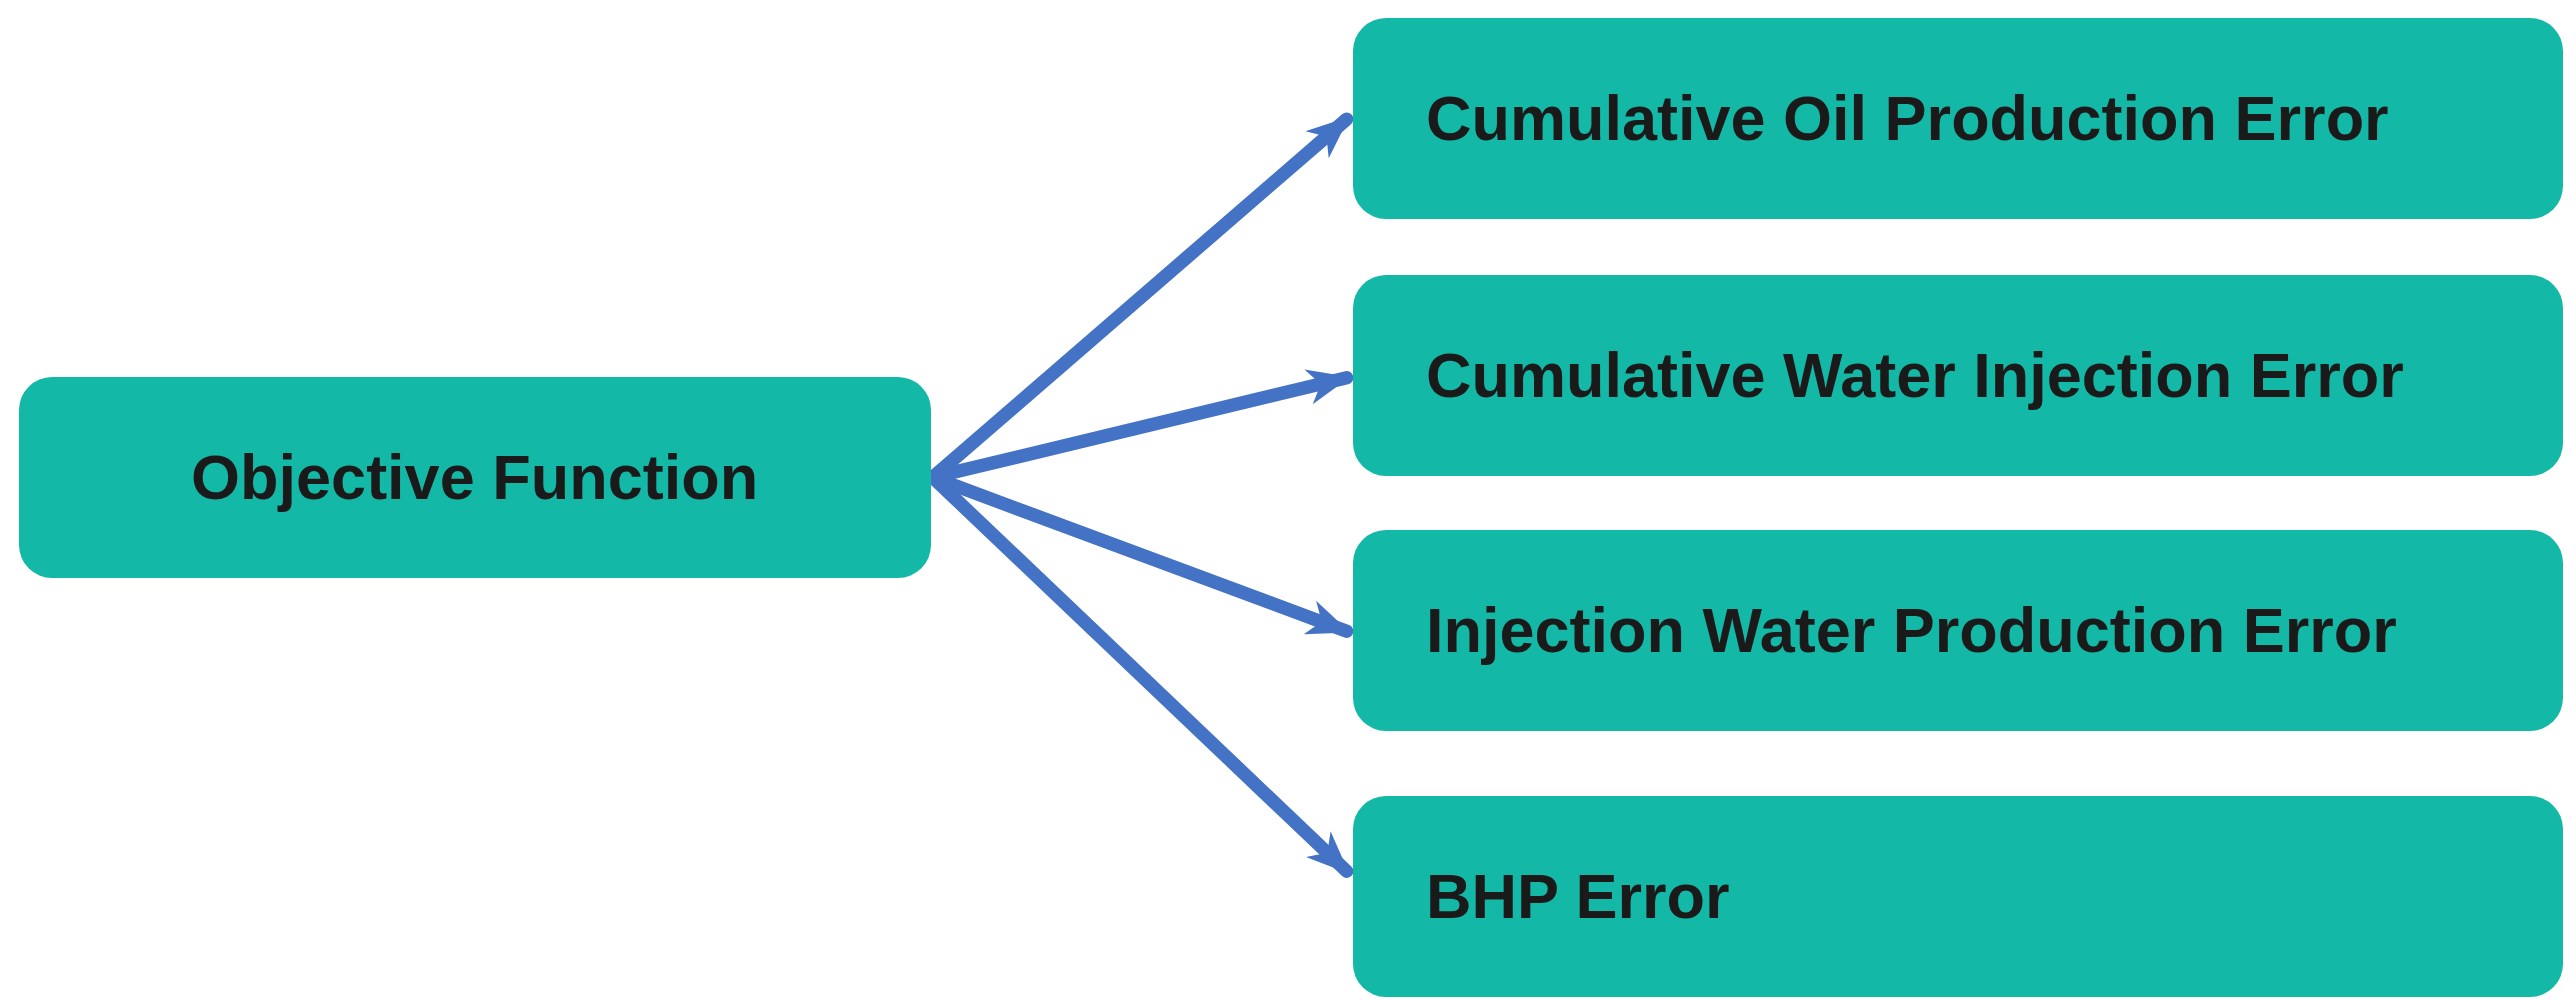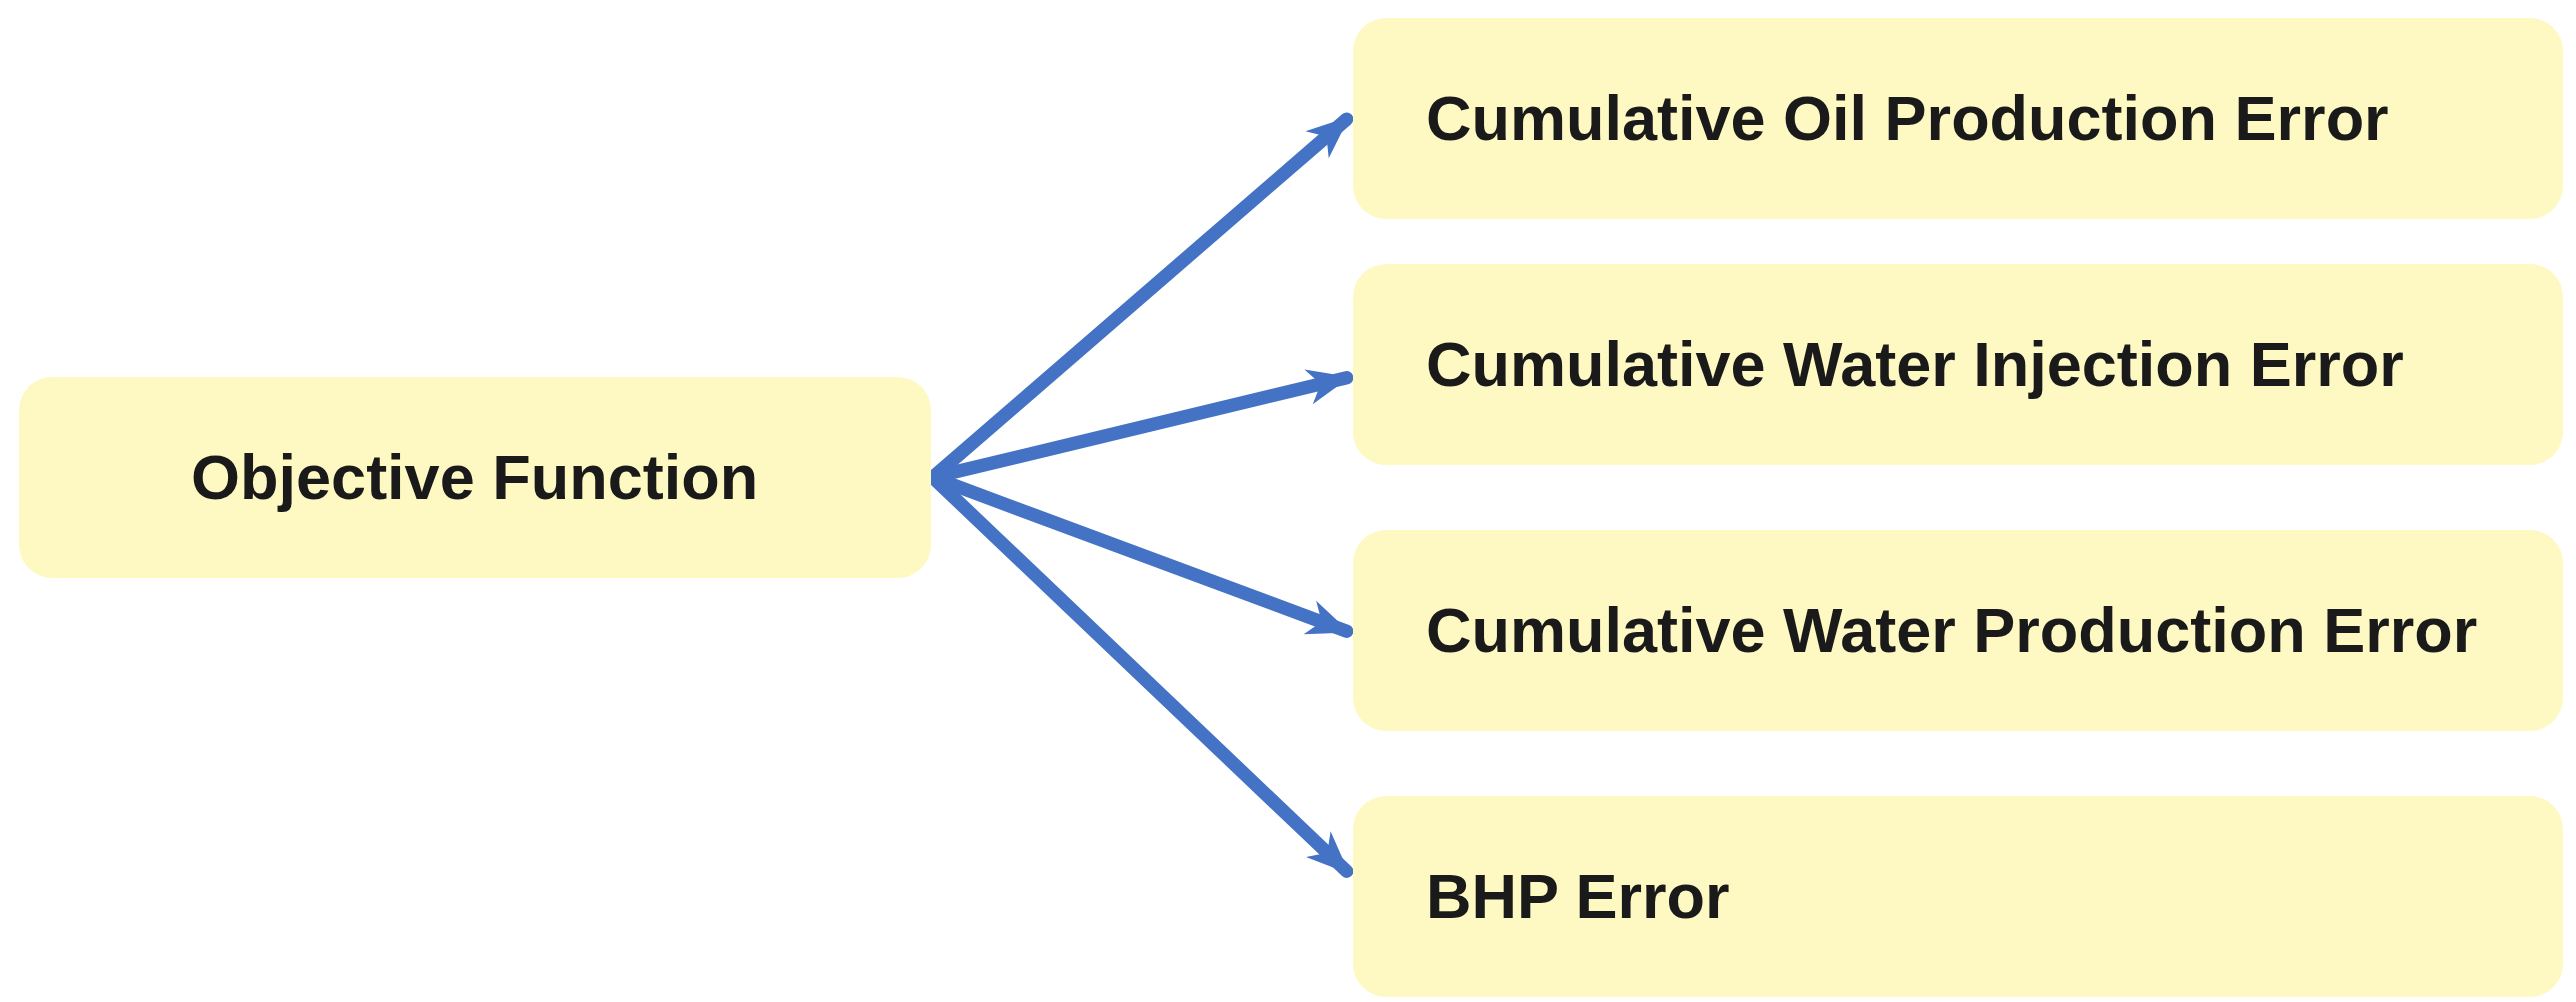--- a/index.html
+++ b/index.html
@@ -18,21 +18,21 @@
   .arrows {
     position: absolute;
     left: 0;
     top: 0;
     width: 2576px;
     height: 1003px;
     display: block;
   }
   .node {
     position: absolute;
-    background: #fef9c3;
+    background: #14b8a6;
     border-radius: 33px;
     display: flex;
     align-items: center;
     color: #1a1a1a;
     font-weight: 700;
     font-size: 63px;
     line-height: 1.1;
     box-sizing: border-box;
     white-space: nowrap;
   }
@@ -44,21 +44,21 @@
     justify-content: center;
   }
   .node.child {
     left: 1353px;
     width: 1210px;
     height: 201px;
     justify-content: flex-start;
     padding-left: 73px;
   }
   .node.child.c0 { top: 18px; }
-  .node.child.c1 { top: 264px; }
+  .node.child.c1 { top: 275px; }
   .node.child.c2 { top: 530px; }
   .node.child.c3 { top: 796px; }
 </style>
 </head>
 <body>
 
 <div class="canvas">
 
   <svg class="arrows" viewBox="0 0 3466 1349" xmlns="http://www.w3.org/2000/svg" aria-hidden="true">
     <defs>
@@ -78,21 +78,21 @@
 
   <div class="node child c0">
     <span>Cumulative Oil Production Error</span>
   </div>
 
   <div class="node child c1">
     <span>Cumulative Water Injection Error</span>
   </div>
 
   <div class="node child c2">
-    <span>Cumulative Water Production Error</span>
+    <span>Injection Water Production Error</span>
   </div>
 
   <div class="node child c3">
     <span>BHP Error</span>
   </div>
 
 </div>
 
 
 </body></html>

